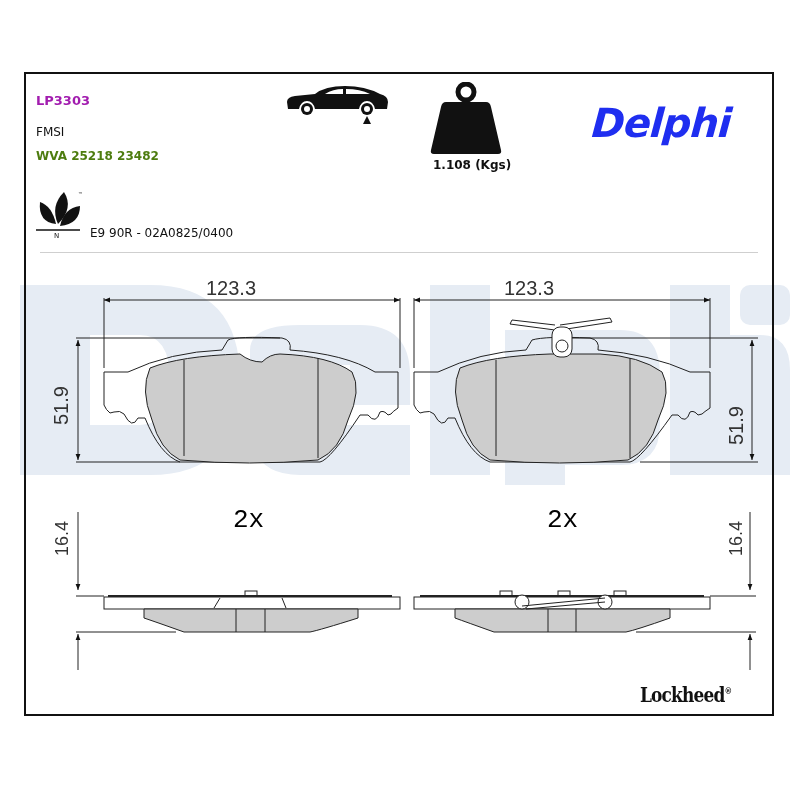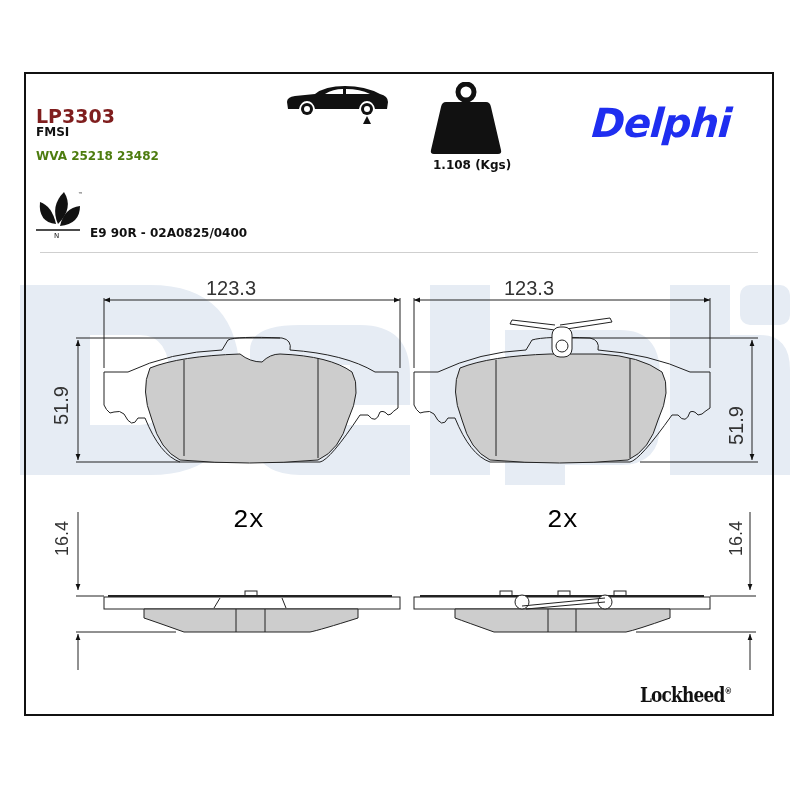--- a/index.html
+++ b/index.html
@@ -1,23 +1,23 @@
 <!DOCTYPE html>
 <html><head>
   <meta charset="utf-8">
   <style>
     html, body { margin: 0; padding: 0; background: #ffffff; }
     body { width: 800px; height: 800px; position: relative; overflow: hidden; font-family: "DejaVu Sans", sans-serif; }
     .frame { position: absolute; left: 24px; top: 72px; width: 750px; height: 644px; border: 2px solid #111; box-sizing: border-box; }
     .abs { position: absolute; }
-    .part-no { left: 36px; top: 93px; font-size: 19px; font-weight: bold; color: #7f1d1d; margin-top: 12px; }
-    .fmsi { left: 36px; top: 125px; font-size: 12px; font-weight: bold; color: #111; }
+    .part-no { left: 36px; top: 93px; font-size: 13px; font-weight: bold; color: #a21caf; }
+    .fmsi { left: 36px; top: 125px; font-size: 12px; font-weight: normal; color: #111; }
     .wva { left: 36px; top: 149px; font-size: 12px; font-weight: bold; color: #4d7c0f; }
     .weight { left: 433px; top: 158px; font-size: 12px; font-weight: bold; color: #111; }
-    .ece { left: 90px; top: 226px; font-size: 12px; font-weight: bold; color: #111; }
+    .ece { left: 90px; top: 226px; font-size: 12px; font-weight: normal; color: #111; }
     .delphi-logo { left: 592px; top: 100px; font-size: 40px; font-weight: bold; font-style: italic; color: #1f2ef0; font-family: "DejaVu Sans", sans-serif; letter-spacing: -1px; transform: skewX(-4deg); }
     .lockheed { left: 640px; top: 683px; font-size: 20px; font-weight: bold; color: #111; font-family: "DejaVu Serif", serif; letter-spacing: -1px; transform: scaleX(0.85); transform-origin: left; }
     .lockheed sup { font-size: 9px; font-family: "DejaVu Sans", sans-serif; }
     .sep { left: 40px; top: 252px; width: 718px; height: 1px; background: #cfcfcf; }
     .watermark { left: 0; top: 275px; width: 800px; height: 210px; }
     .dim { font-family: "Liberation Sans", sans-serif; font-size: 20px; color: #333; font-weight: normal; }
     .qty { font-family: Liberation Mono, monospace; font-size: 26px; color: #000000; }
   </style>
 </head>
 <body>

